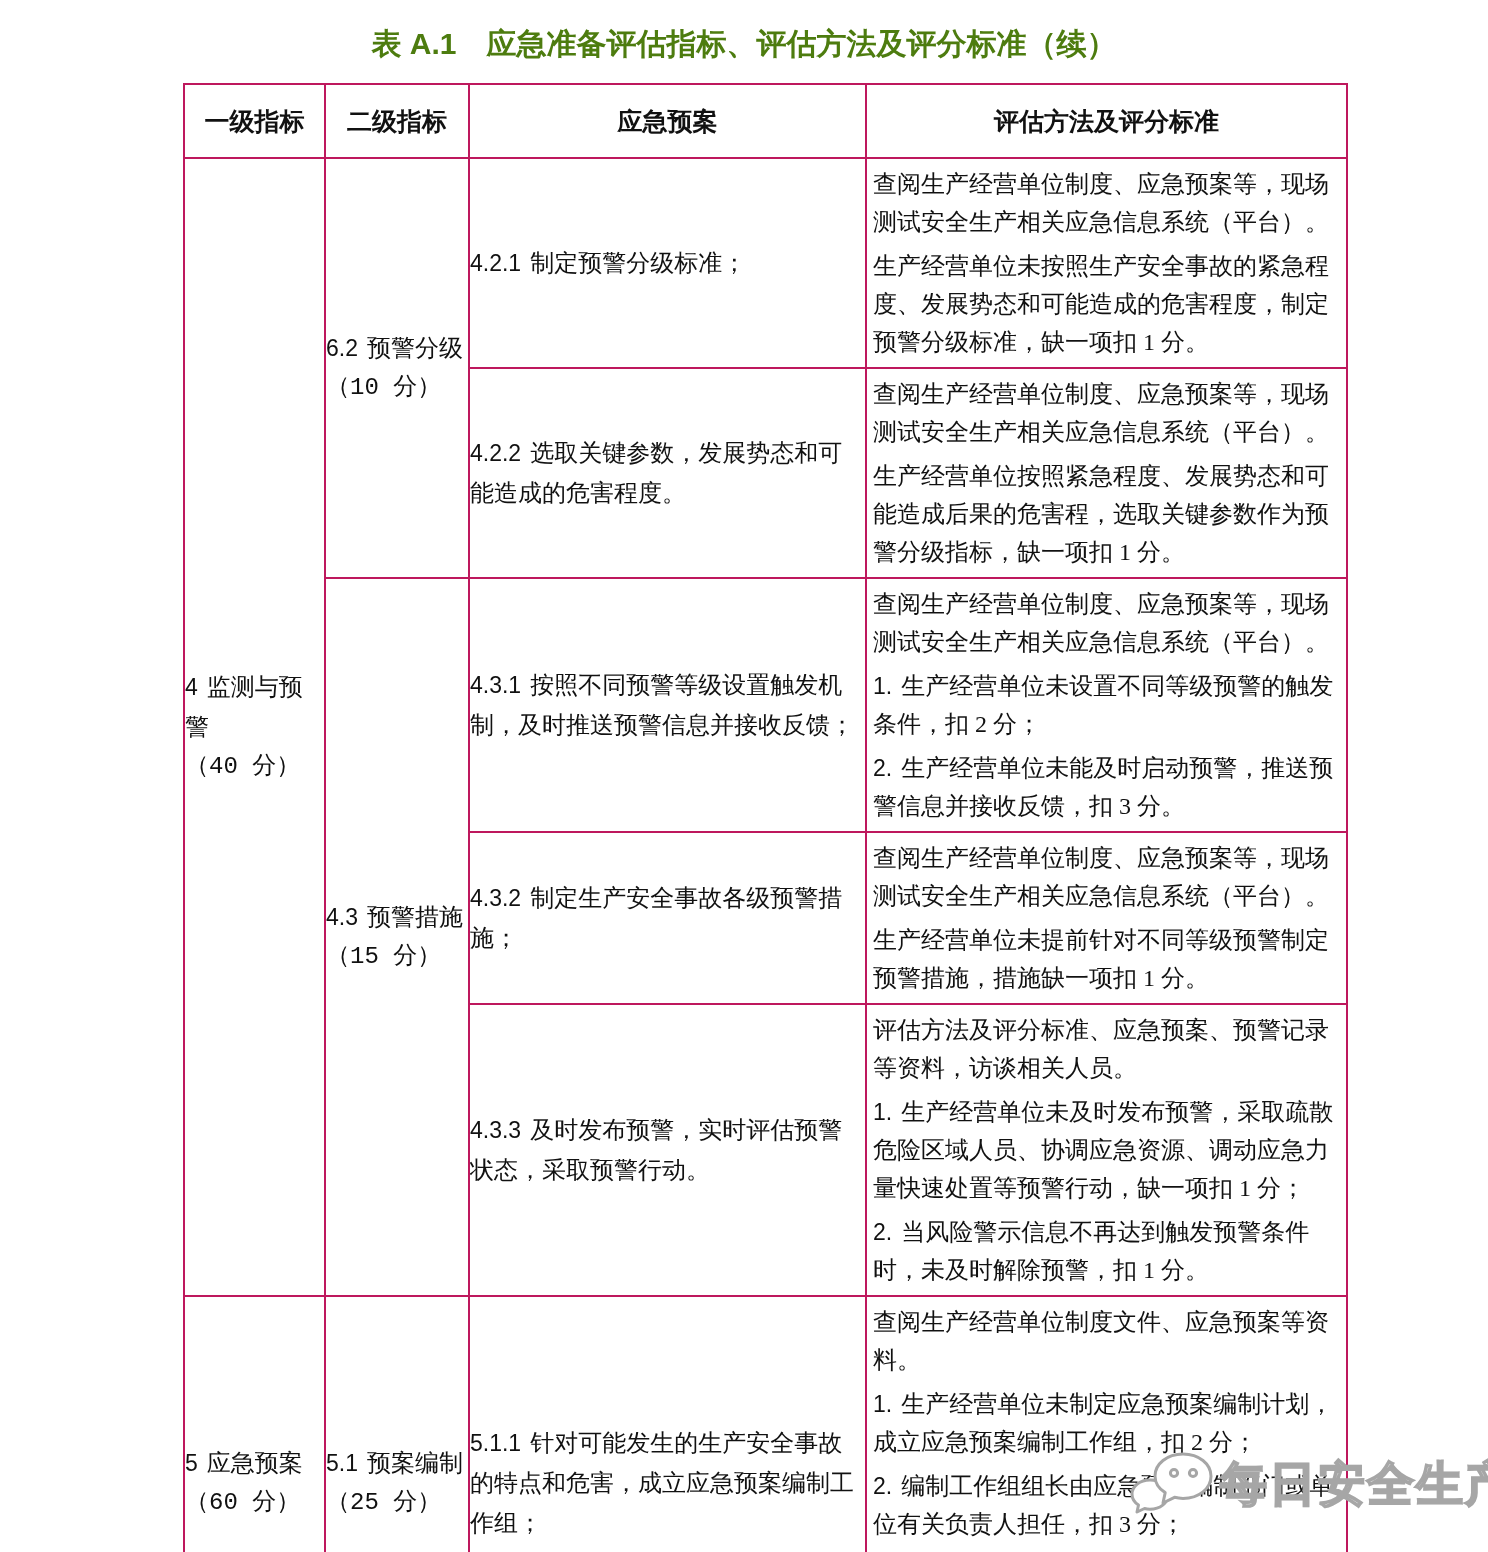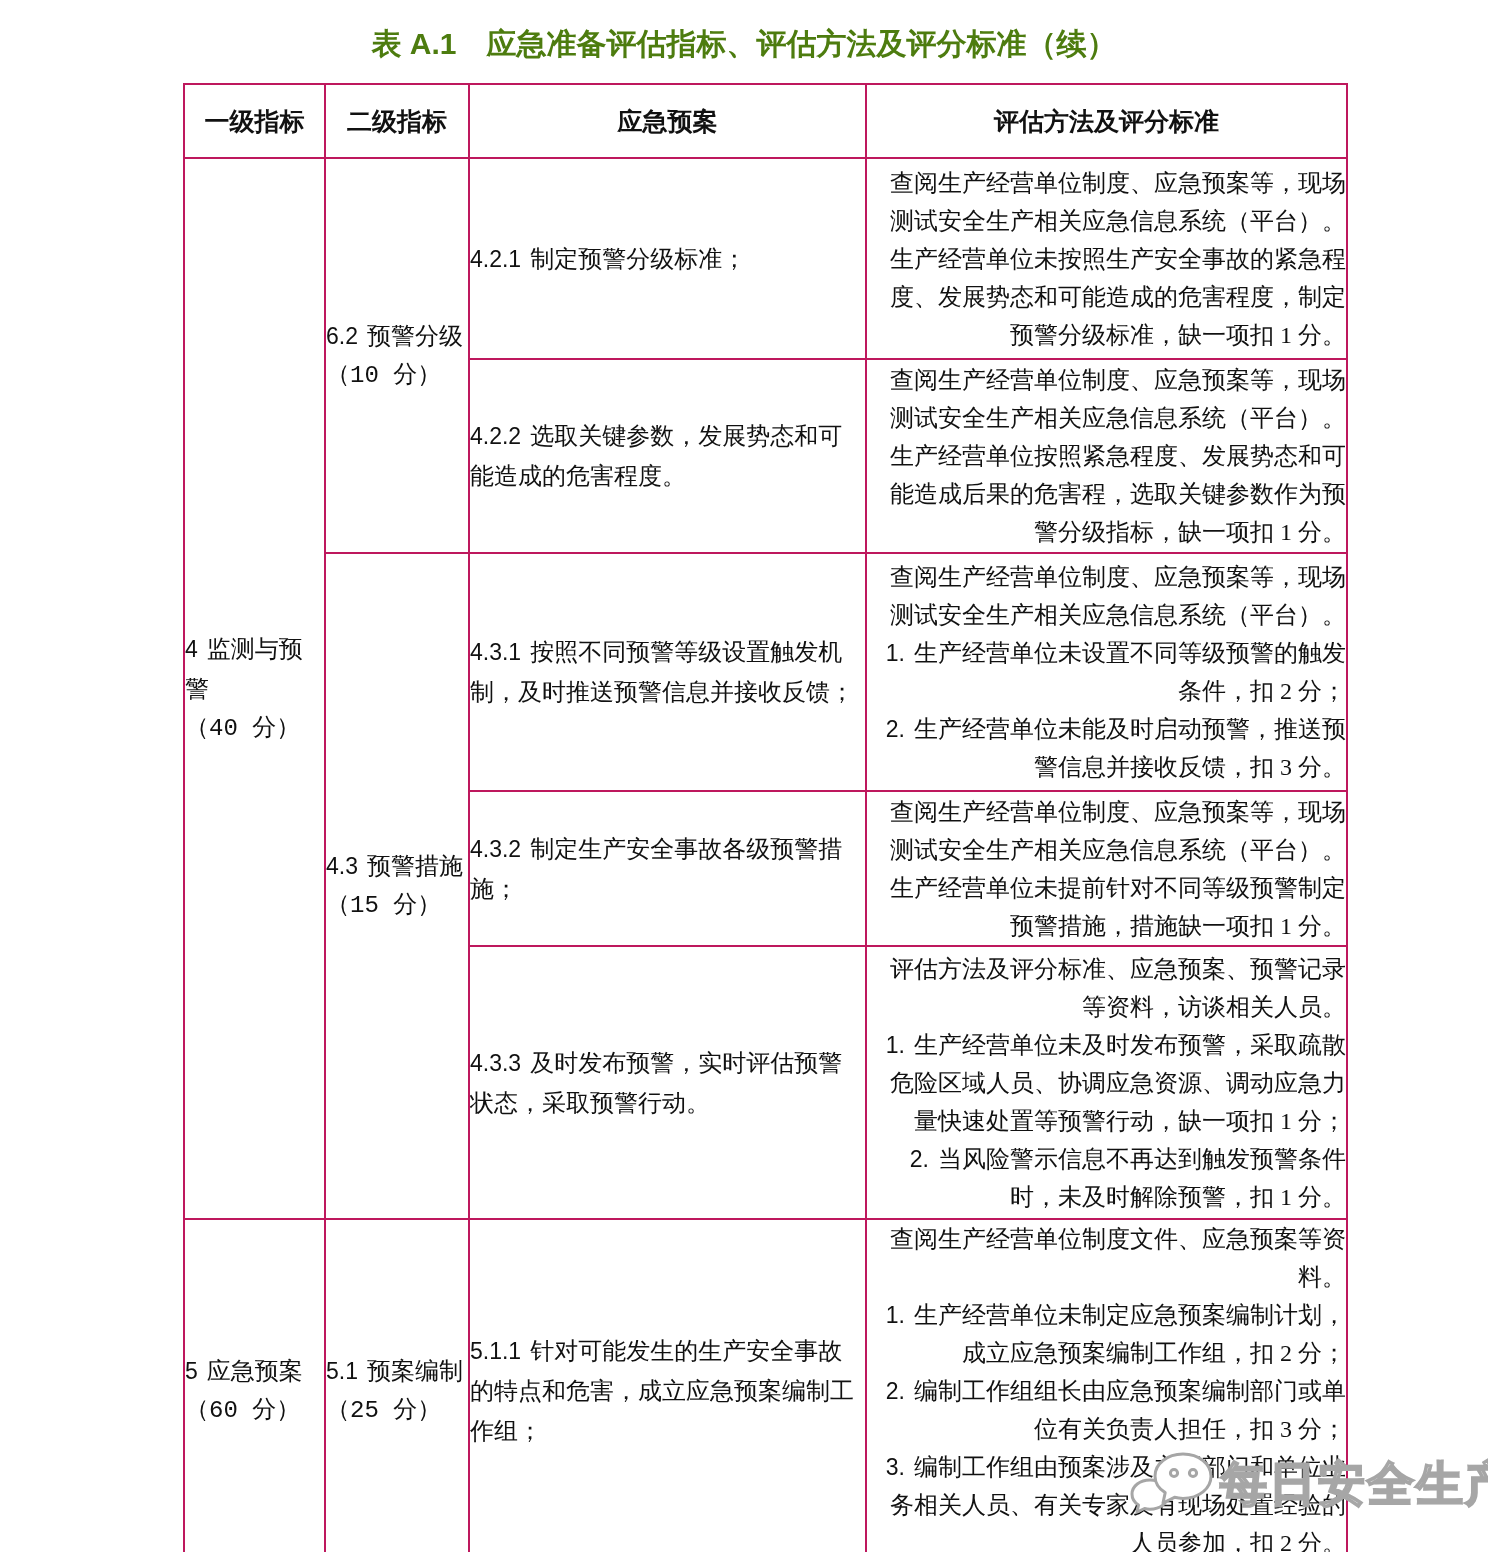--- a/index.html
+++ b/index.html
@@ -25,21 +25,21 @@
     font-weight:bold;font-size:25px;text-align:center;color:#111;
   }
   .c1 ,.c2{padding:6px 10px 6px 16px;font-size:24px;line-height:40px;}
   .c3{padding:6px 12px 6px 16px;font-size:24px;line-height:40px;}
   .c4{vertical-align:top;padding:5px 12px 4px 11px;font-size:24px;line-height:38px;}
   .num{
     font-family:"Liberation Sans","DejaVu Sans",sans-serif;
     font-weight:normal;font-size:23px;
   }
   .num:not(:empty){margin-right:9px;}
-  .c4 p{margin:0;text-align:right;}
+  .c4 p{margin:6px;}
   .score{display:block;font-family:Liberation Mono, monospace;}
   .watermark{
     position:absolute;left:1128px;top:1446px;display:flex;align-items:center;
     gap:4px;z-index:5;pointer-events:none;
   }
   .wm-text{
     font-family:"Liberation Sans","DejaVu Sans",sans-serif;
     font-weight:bold;font-size:47px;letter-spacing:2px;color:#fff;
     -webkit-text-stroke:2px #a6a6a6;
     text-shadow:0 0 1px #a6a6a6;

